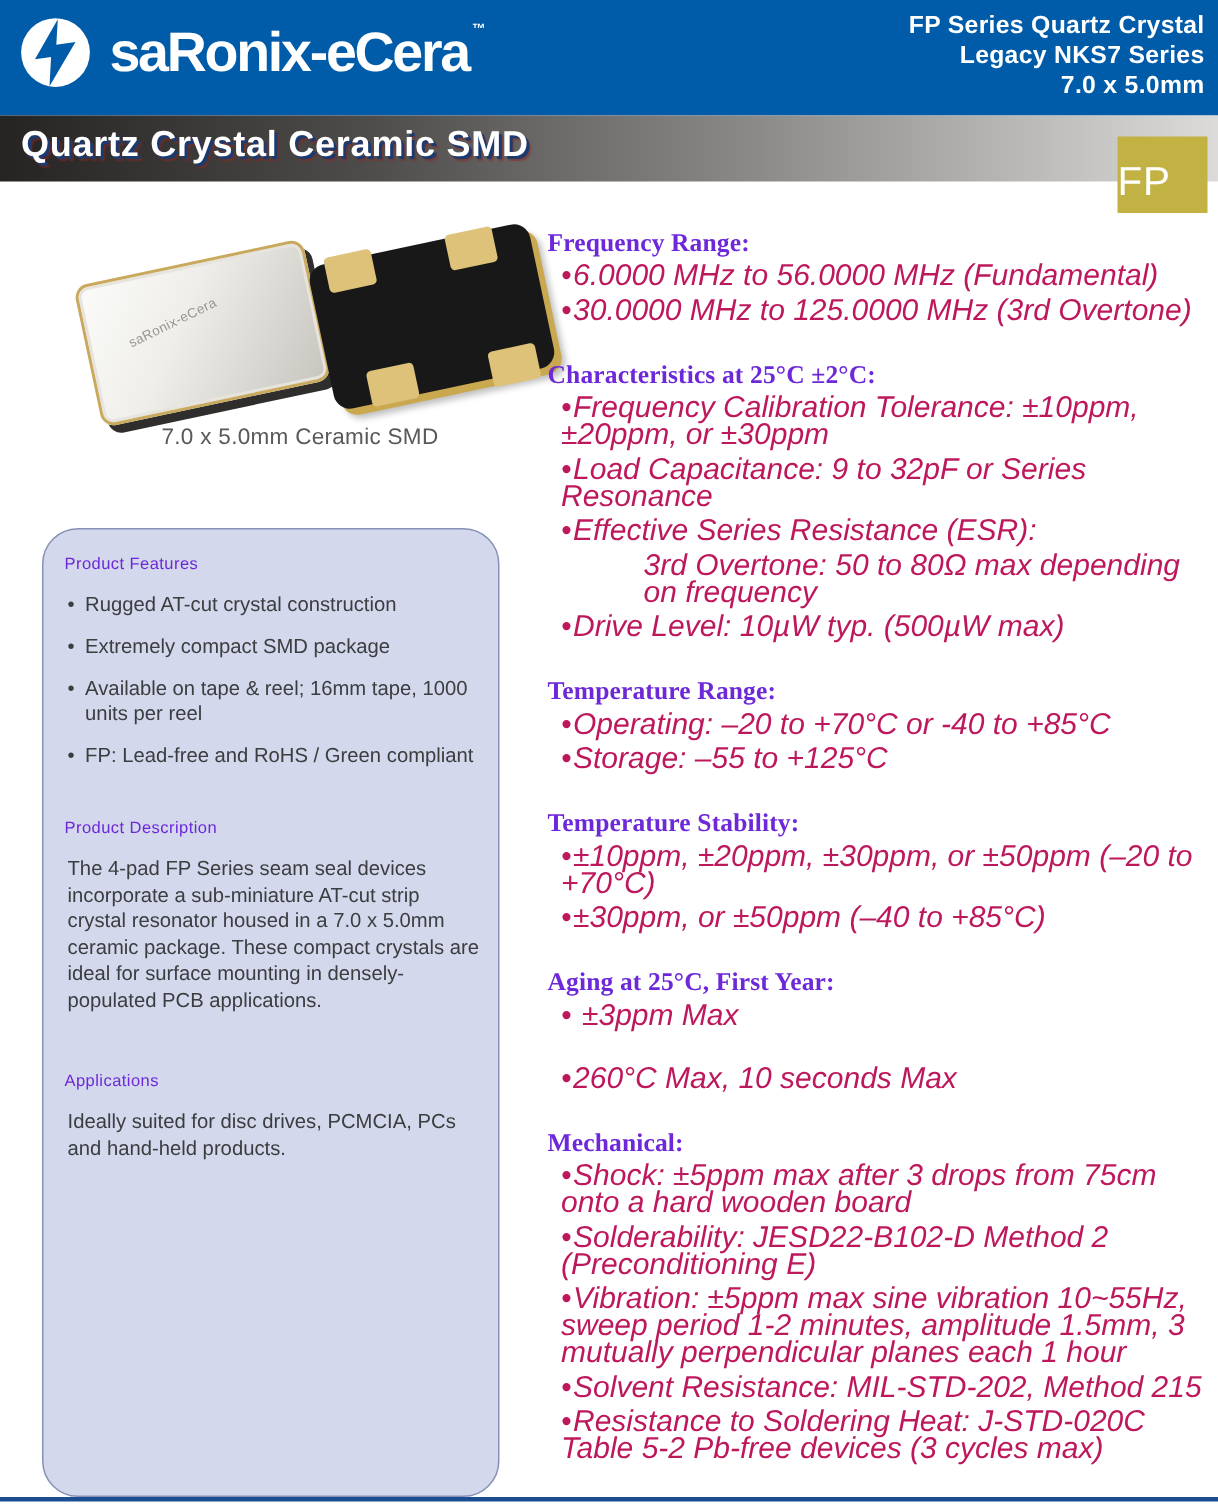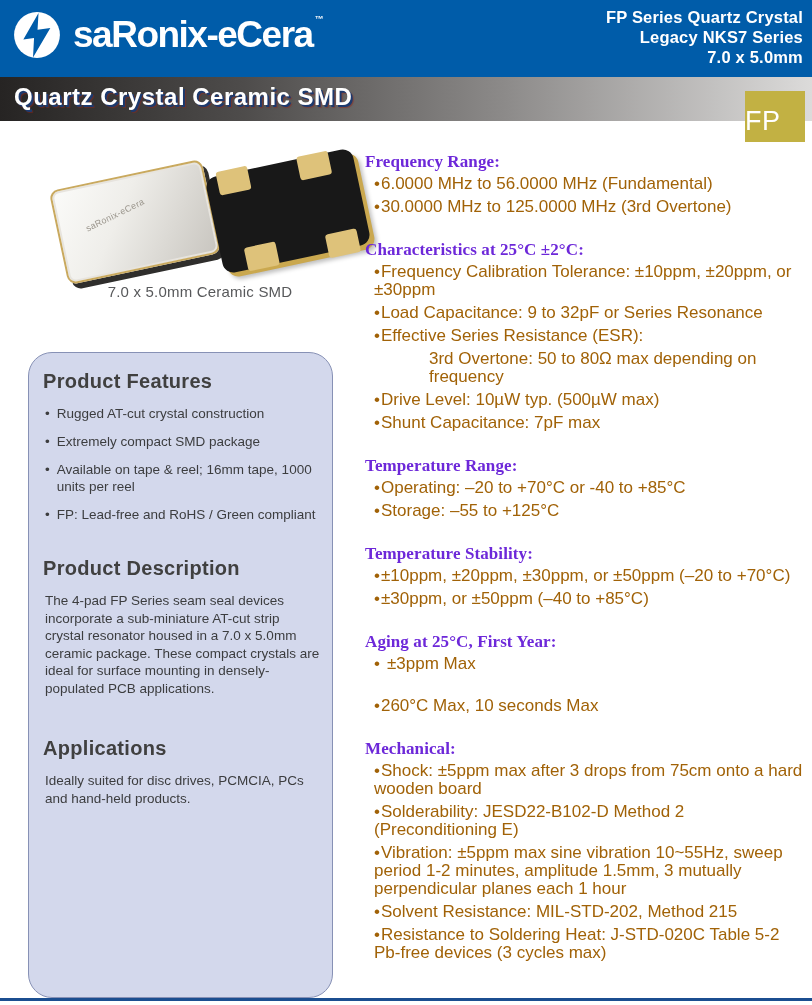--- a/index.html
+++ b/index.html
@@ -42,33 +42,33 @@
   .pad-bl{left:24px;bottom:-2px;}
   .pad-br{right:12px;bottom:-6px;}
 
   .photo-caption{position:absolute;left:50px;top:283px;width:300px;text-align:center;
                  font-size:15px;color:#58595b;letter-spacing:0.2px;}
 
   
   .side-panel{position:absolute;left:28px;top:352px;width:305px;height:646px;box-sizing:border-box;
               background:#D3D8EC;border:1px solid #8791B5;border-radius:24px;
               padding:17px 10px 14px 14px;}
-  .panel-heading{font-size:20px;font-weight:bold;color:#404040;letter-spacing:0.3px;margin:0 0 12px 0;}
+  .panel-heading{font-size:11px;font-weight:normal;color:#6d28d9;letter-spacing:0.3px;margin:0 0 12px 0;}
   .panel-heading.mt1{margin-top:34px;}
   .panel-heading.mt2{margin-top:40px;}
   .feature-item{display:flex;gap:7px;font-size:13.5px;line-height:17px;color:#3C3D3F;margin:0 0 11px 2px;}
   .feature-item .bullet{flex:0 0 auto;}
   .panel-para{font-size:13.5px;line-height:17.5px;color:#3C3D3F;margin:0 0 0 2px;}
 
   
   .specs{position:absolute;left:365px;top:152px;width:440px;}
   .spec-section{margin:0 0 24px 0;}
   .spec-heading{font-family:"Liberation Serif", serif;font-size:17px;line-height:20px;font-weight:bold;
                 color:#6d28d9;margin:0 0 3px 0;letter-spacing:0.1px;}
-  .spec-item{font-size:17px;line-height:18px;color:#a16207;margin:0 0 5px 9px;}
+  .spec-item{font-size:20px;line-height:18px;color:#be185d;margin:0 0 5px 9px;font-style:italic;}
   .spec-item .bullet{margin-right:1px;}
   .spec-item.spaced .bullet{margin-right:7px;}
   .spec-item.indent{margin-left:64px;}
 
   
   .bottom-rule{position:absolute;left:0;top:998px;width:812px;height:3px;background:#1B4E90;}
 </style>
 </head>
 <body>
 
@@ -147,21 +147,20 @@
   </section>
 
   <section class="spec-section">
     <h3 class="spec-heading">Characteristics at 25°C ±2°C:</h3>
     <div class="spec-items">
           <div class="spec-item"><span class="bullet">•</span><span>Frequency Calibration Tolerance: ±10ppm, ±20ppm, or ±30ppm</span></div>
           <div class="spec-item"><span class="bullet">•</span><span>Load Capacitance: 9 to 32pF or Series Resonance</span></div>
           <div class="spec-item"><span class="bullet">•</span><span>Effective Series Resistance (ESR):</span></div>
           <div class="spec-item indent"><span>3rd Overtone: 50 to 80Ω max depending on frequency</span></div>
           <div class="spec-item"><span class="bullet">•</span><span>Drive Level: 10µW typ. (500µW max)</span></div>
-          <div class="spec-item"><span class="bullet">•</span><span>Shunt Capacitance: 7pF max</span></div>
         </div>
   </section>
 
   <section class="spec-section">
     <h3 class="spec-heading">Temperature Range:</h3>
     <div class="spec-items">
           <div class="spec-item"><span class="bullet">•</span><span>Operating: –20 to +70°C or -40 to +85°C</span></div>
           <div class="spec-item"><span class="bullet">•</span><span>Storage: –55 to +125°C</span></div>
         </div>
   </section>

